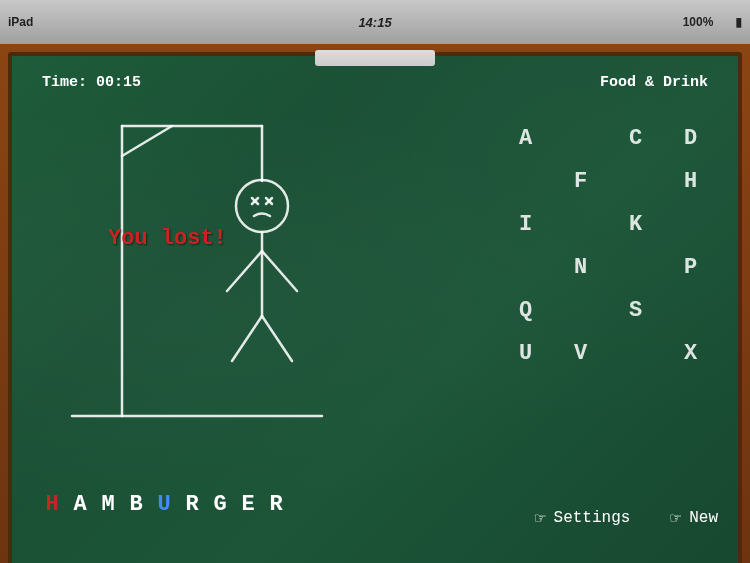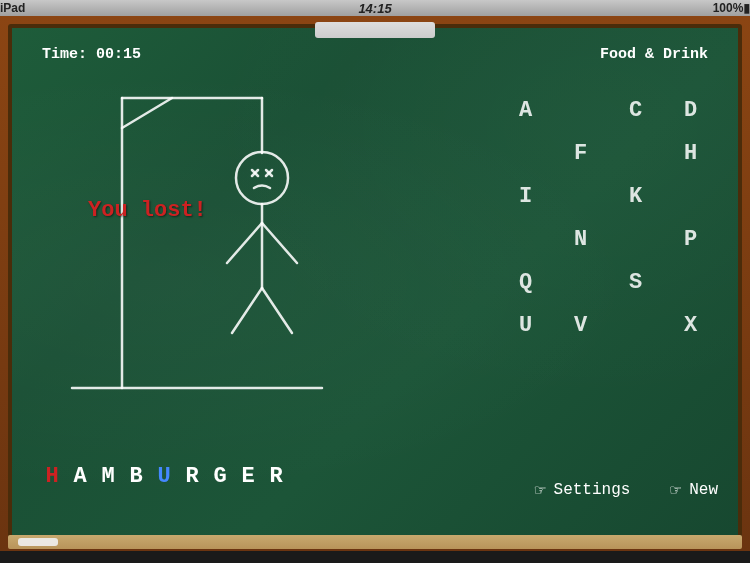--- a/index.html
+++ b/index.html
@@ -8,43 +8,43 @@
       width: 750px;
       height: 563px;
       overflow: hidden;
       background: #1a1a1a;
       font-family: 'Helvetica Neue', Arial, sans-serif;
     }
 
     
     .status-bar {
       width: 750px;
-      height: 16px;
+      height: 44px;
       background: linear-gradient(to bottom, #c8c8c8, #a0a0a0);
       display: flex;
       align-items: center;
       justify-content: space-between;
-      padding: 0 0;
+      padding: 0 8px;
       font-size: 12px;
       font-weight: bold;
       color: #222;
       text-align: center;
     }
 
     .status-bar .center {
       position: absolute;
       left: 50%;
       transform: translateX(-50%);
       font-size: 13px;
       font-style: italic;
     }
 
     .status-right {
       display: flex;
-      gap: 0;
+      gap: 22px;
       align-items: center;
     }
 
     
     .outer-frame {
       position: relative;
       width: 750px;
       height: 535px;
       background: linear-gradient(to bottom, #8B4513, #6B3410);
       padding: 8px;
@@ -132,21 +132,21 @@
     .hangman-svg {
       position: absolute;
       top: 0;
       left: 0;
     }
 
     
     .you-lost {
       position: absolute;
       top: 120px;
-      left: 46px;
+      left: 66px;
       color: #cc2222;
       font-size: 22px;
       font-weight: bold;
       font-family: 'Courier New', monospace;
       text-shadow: 1px 1px 2px rgba(0,0,0,0.5);
     }
 
     
     .word-display {
       position: absolute;

